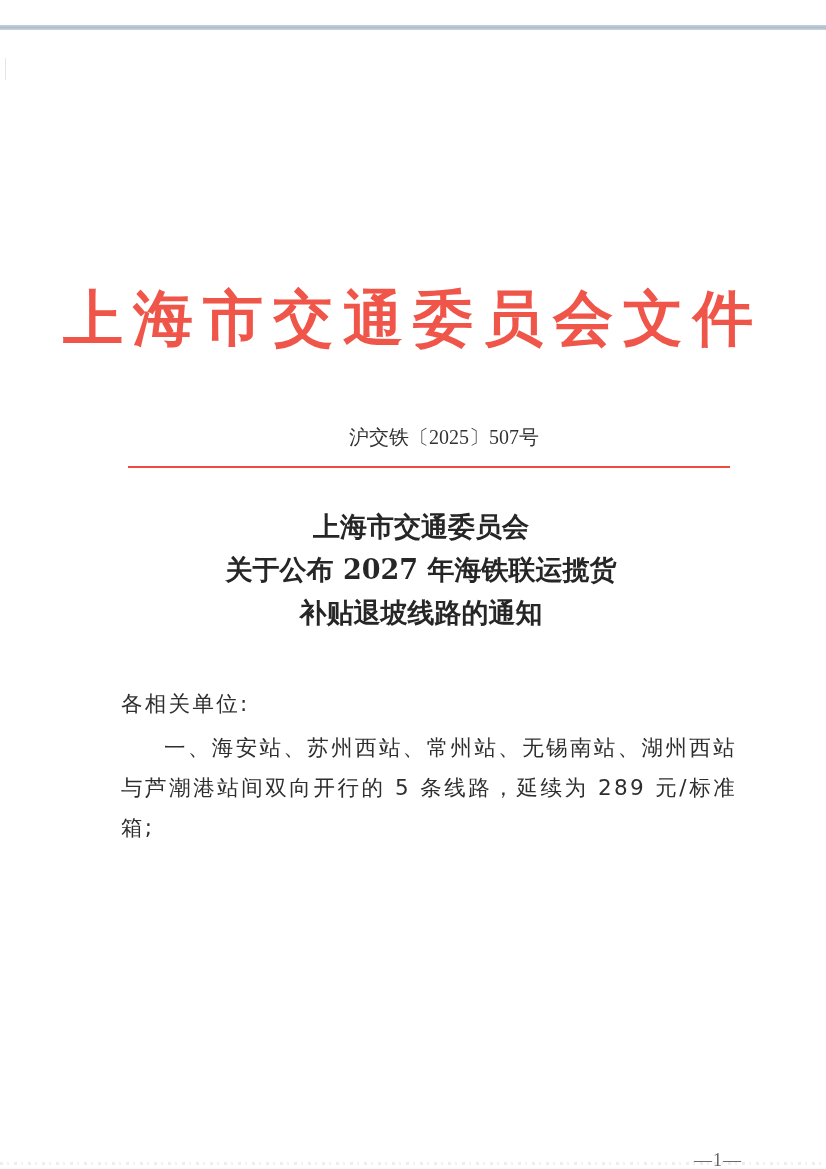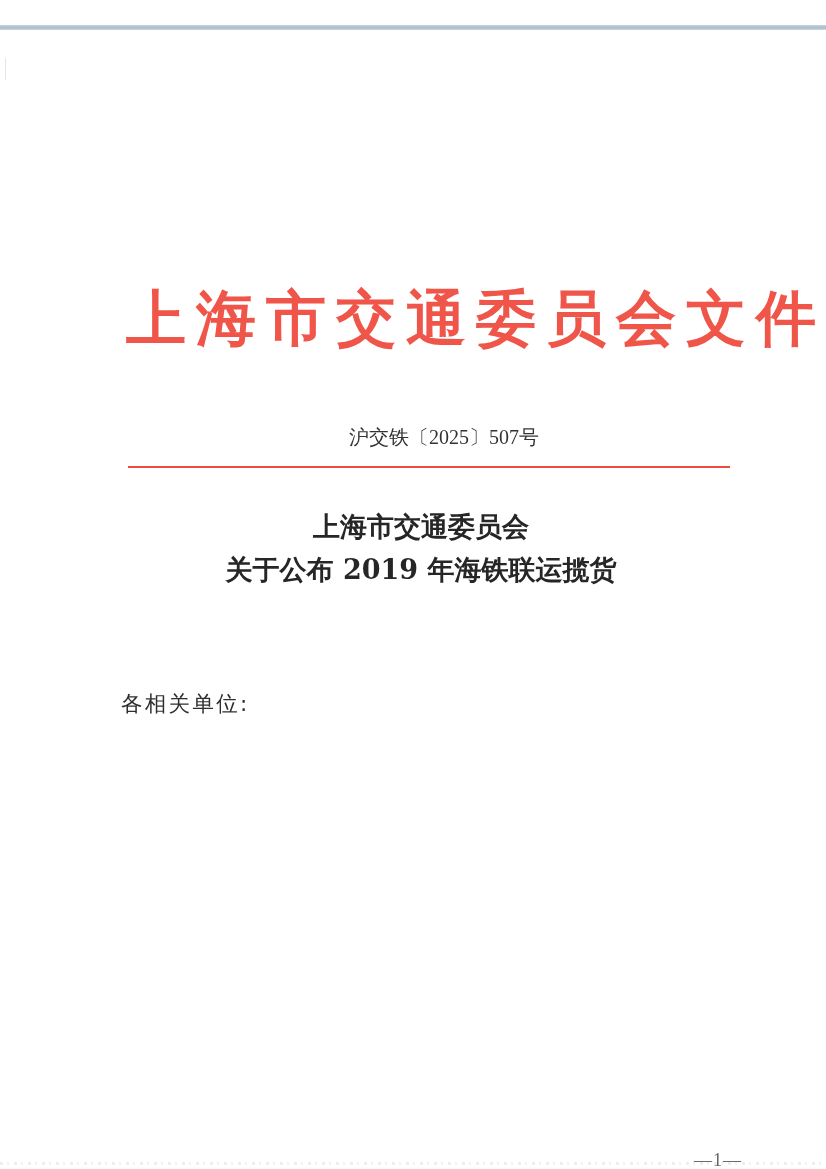--- a/index.html
+++ b/index.html
@@ -12,21 +12,21 @@
   .scan-band {
     position: absolute; left: 0; top: 25px; width: 826px; height: 5px;
     background: linear-gradient(#c6d3dd, #aebfcc 50%, #c9d5de);
   }
   .scan-edge {
     position: absolute; left: 5px; top: 58px; width: 1px; height: 22px;
     background: #e3e6ea;
   }
   .masthead {
     position: absolute; left: 0; top: 278px; width: 826px;
-    text-align: right;
+    text-align: center;
     color: #f0554a;
     font-family: "DejaVu Serif", "Liberation Serif", serif;
     font-size: 60px; font-weight: bold;
     letter-spacing: 10px;
     line-height: 80px;
   }
   .docno {
     position: absolute; left: 0; top: 422px; width: 826px;
     text-align: center;
     font-size: 20px; line-height: 30px; color: #333;
@@ -72,21 +72,23 @@
 <div class="scan-edge"></div>
 
 <div class="masthead">上海市交通委员会文件</div>
 
 <div class="docno">沪交铁〔2025〕507号</div>
 
 <div class="red-rule"></div>
 
 <div class="title">
   <div>上海市交通委员会</div>
-  <div>关于公布 2019 年海铁联运揽货</div>
+  <div>关于公布 2027 年海铁联运揽货</div>
+  <div>补贴退坡线路的通知</div>
 </div>
 
 <div class="body-text">
   <p class="salutation">各相关单位:</p>
+  <p class="indent">一、海安站、苏州西站、常州站、无锡南站、湖州西站与芦潮港站间双向开行的 5 条线路，延续为 289 元/标准箱;</p>
 </div>
 
 <div class="bottom-speckle"></div>
 <div class="page-no">—1—</div>
 
 </body></html>

